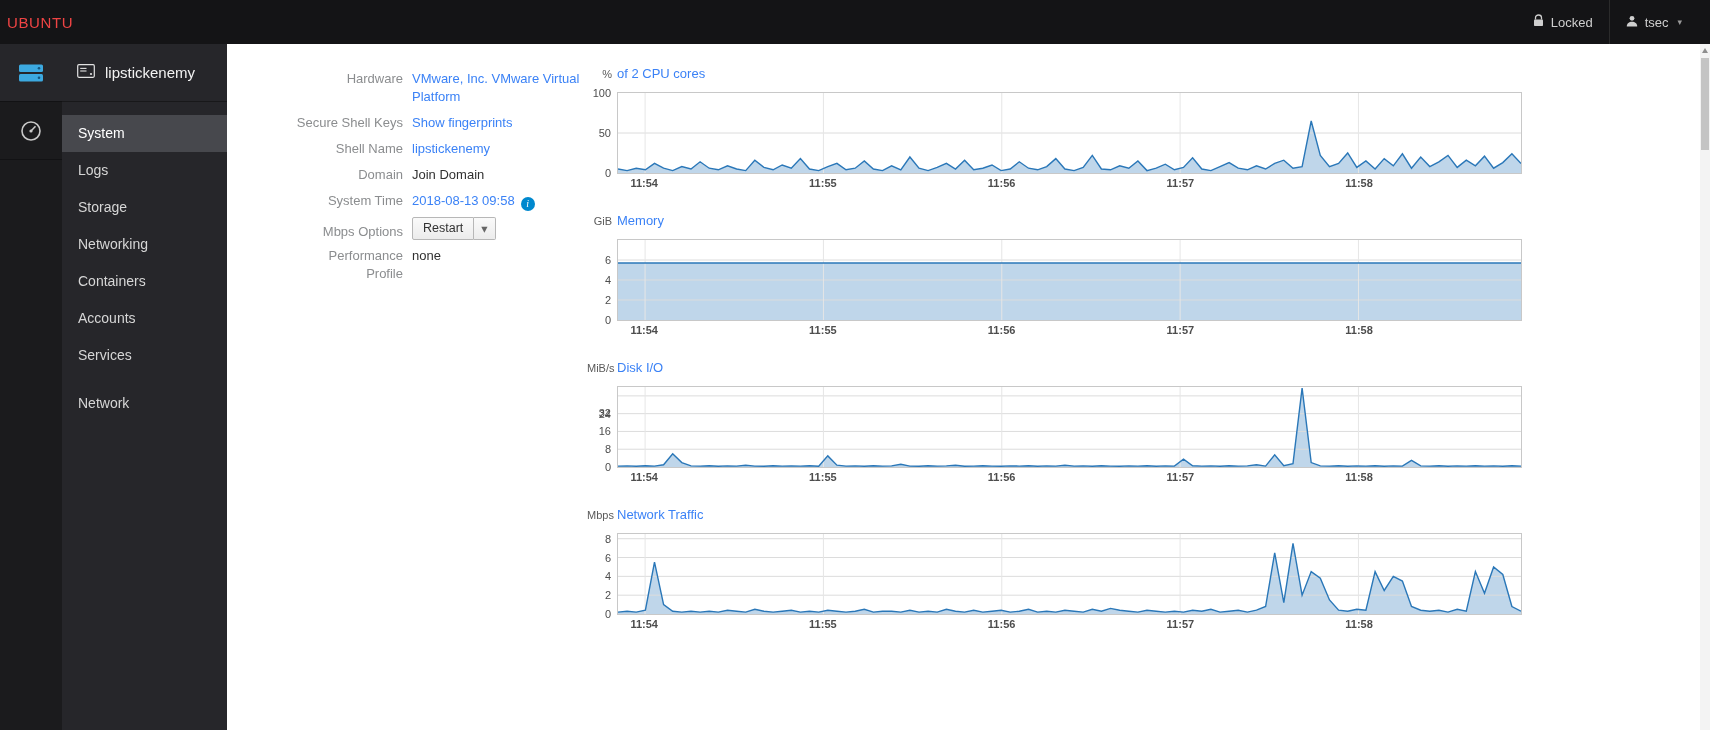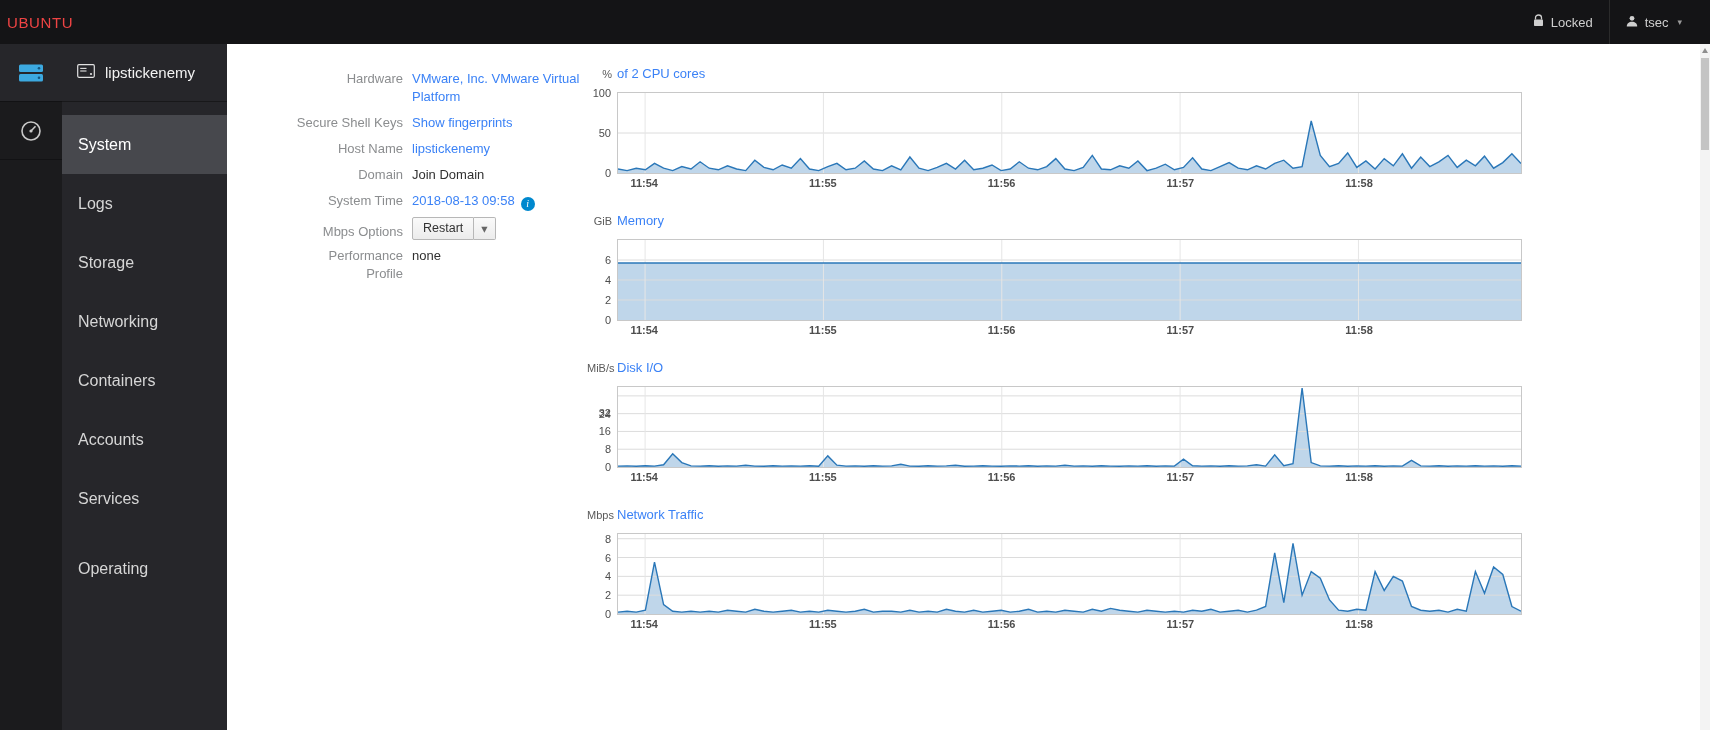--- a/index.html
+++ b/index.html
@@ -35,21 +35,21 @@
 
   .nav {
     width:165px; background:#26262a; flex:none; display:flex; flex-direction:column;
   }
   .host-row {
     height:58px; display:flex; align-items:center; gap:10px; padding:0 15px;
     border-bottom:1px solid #18181a; color:#f2f2f2; font-size:15px; cursor:pointer;
   }
   .nav-list { list-style:none; margin:13px 0 0 0; padding:0; }
   .nav-item {
-    padding:21px 16px; font-size:16px; line-height:17px; color:#d6d6d6; cursor:pointer;
+    padding:10px 16px; font-size:14px; line-height:17px; color:#d6d6d6; cursor:pointer;
   }
   .nav-item.active { background:#47484d; color:#ffffff; }
   .nav-item.gap { margin-top:11px; }
 
   
   .main { flex:1; position:relative; background:#ffffff; }
 
   .info-col { position:absolute; left:65px; top:26px; width:380px; }
   .info-row { display:flex; margin-bottom:8px; font-size:13px; line-height:18px; }
   .info-label { width:120px; flex:none; text-align:right; color:#8b8d8f; padding-right:9px; }
@@ -160,37 +160,37 @@
       <span>lipstickenemy</span>
     </div>
     <ul class="nav-list">
       <li class="nav-item active">System</li>
       <li class="nav-item">Logs</li>
       <li class="nav-item">Storage</li>
       <li class="nav-item">Networking</li>
       <li class="nav-item">Containers</li>
       <li class="nav-item">Accounts</li>
       <li class="nav-item">Services</li>
-      <li class="nav-item gap">Operating</li>
+      <li class="nav-item gap">Network</li>
     </ul>
   </div>
 
   <div class="main">
 
     <div class="info-col">
       <div class="info-row">
         <span class="info-label">Hardware</span>
         <span class="info-value"><a class="lnk">VMware, Inc. VMware Virtual Platform</a></span>
       </div>
       <div class="info-row">
         <span class="info-label">Secure Shell Keys</span>
         <span class="info-value"><a class="lnk">Show fingerprints</a></span>
       </div>
       <div class="info-row">
-        <span class="info-label">Host Name</span>
+        <span class="info-label">Shell Name</span>
         <span class="info-value"><a class="lnk">lipstickenemy</a></span>
       </div>
       <div class="info-row">
         <span class="info-label">Domain</span>
         <span class="info-value">Join Domain</span>
       </div>
       <div class="info-row">
         <span class="info-label">System Time</span>
         <span class="info-value">
           <a class="lnk">2018-08-13 09:58</a><span class="info-badge">i</span>

